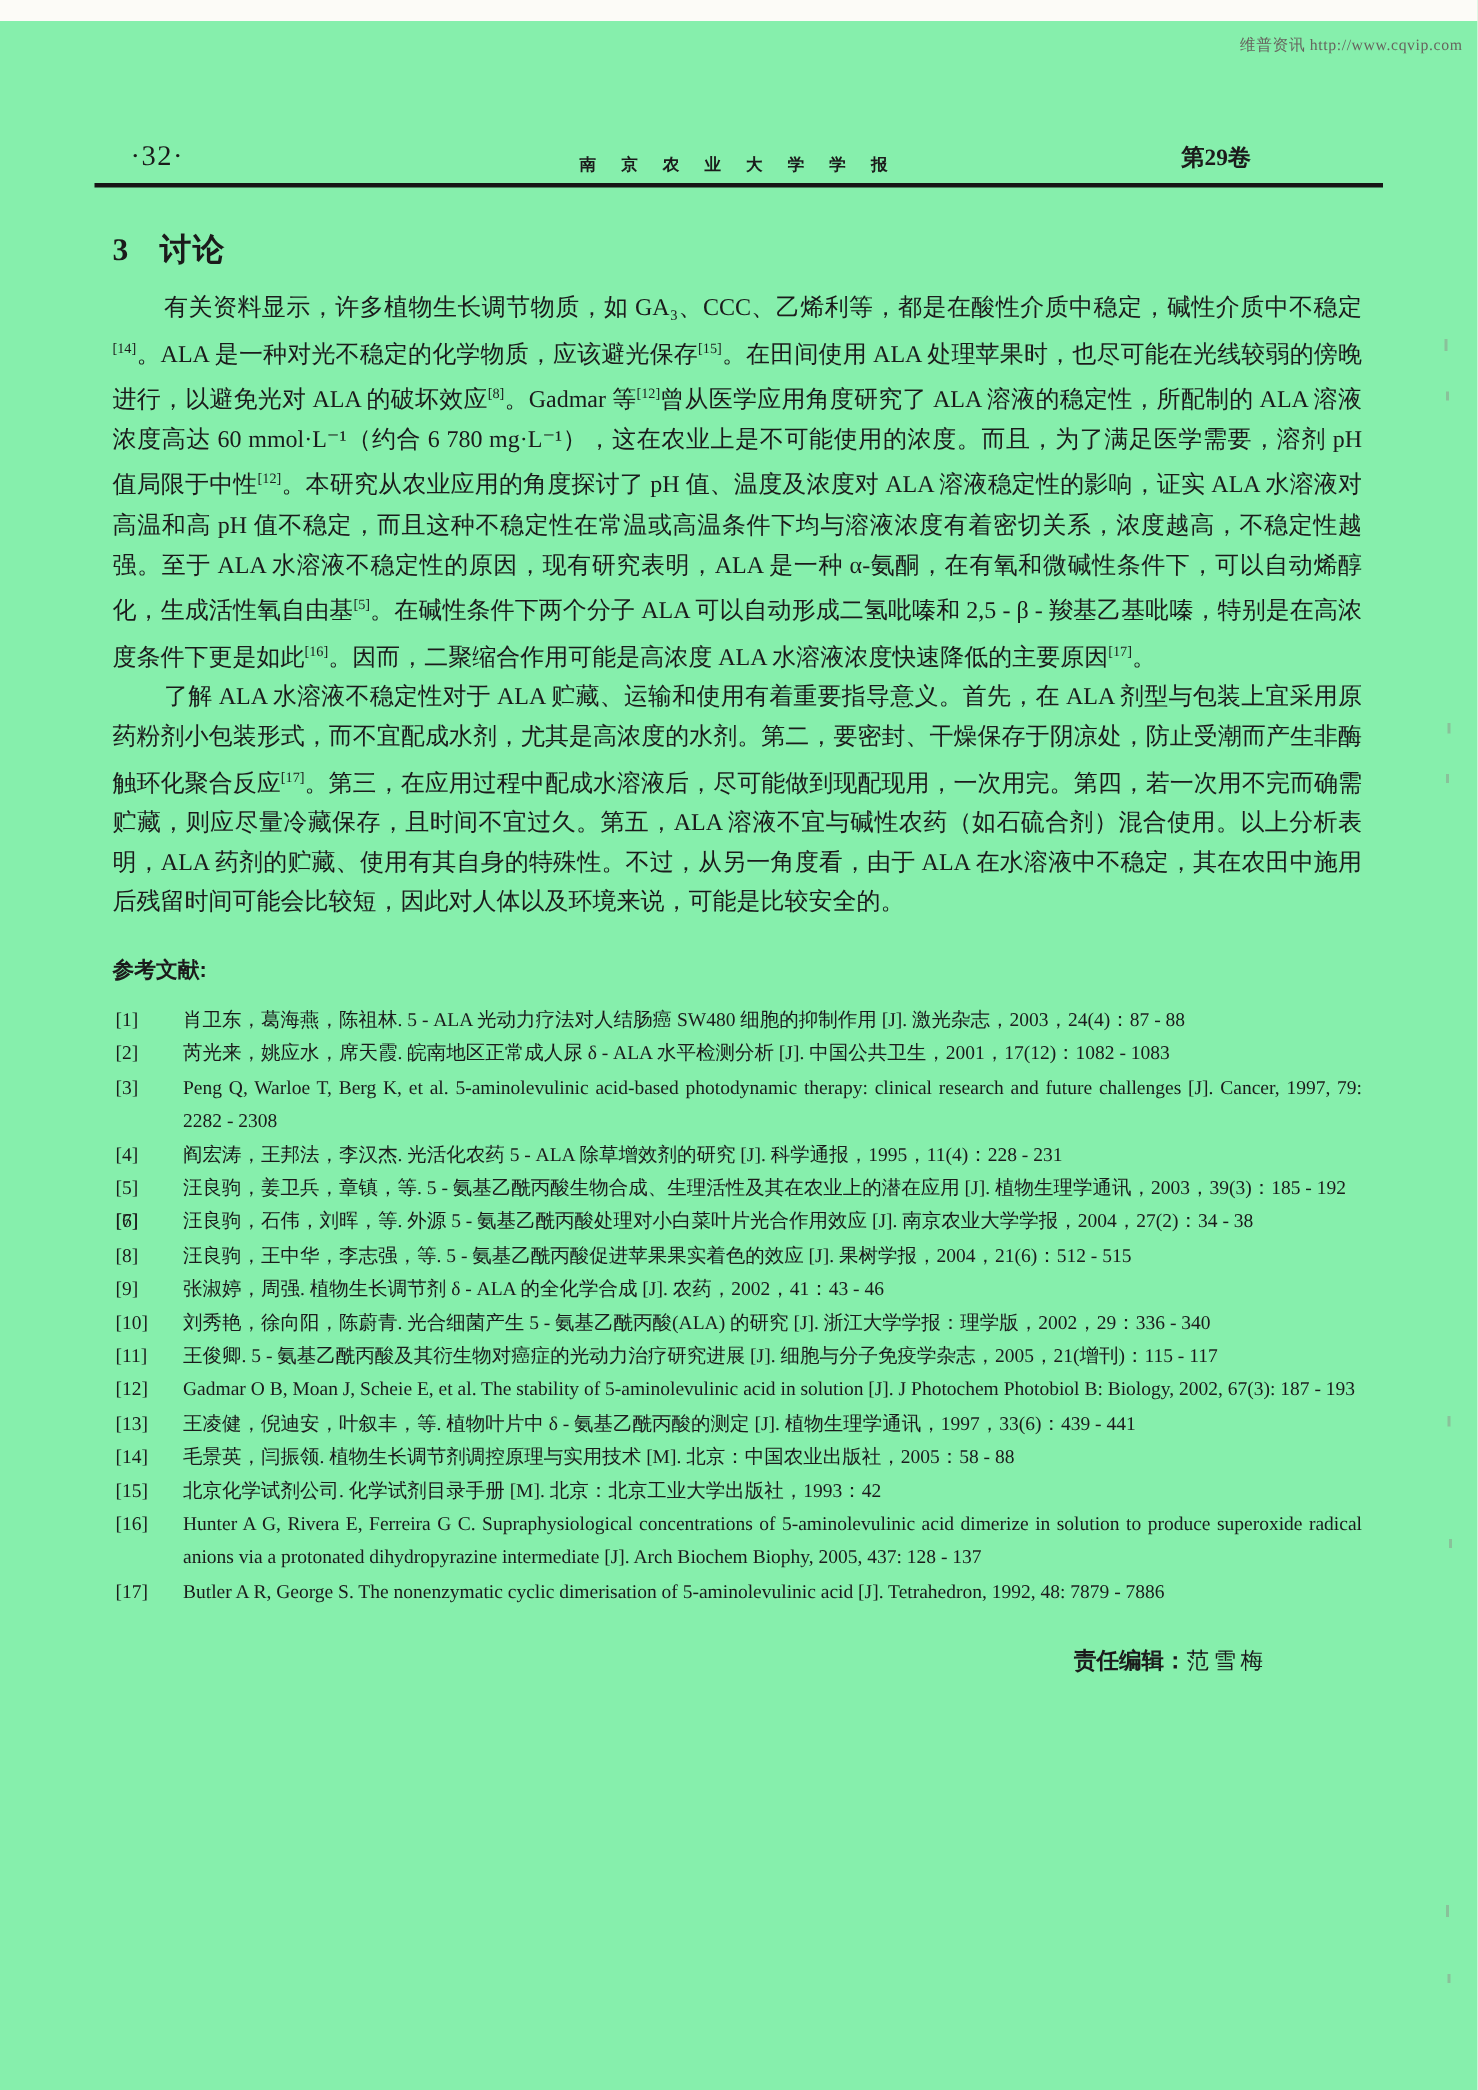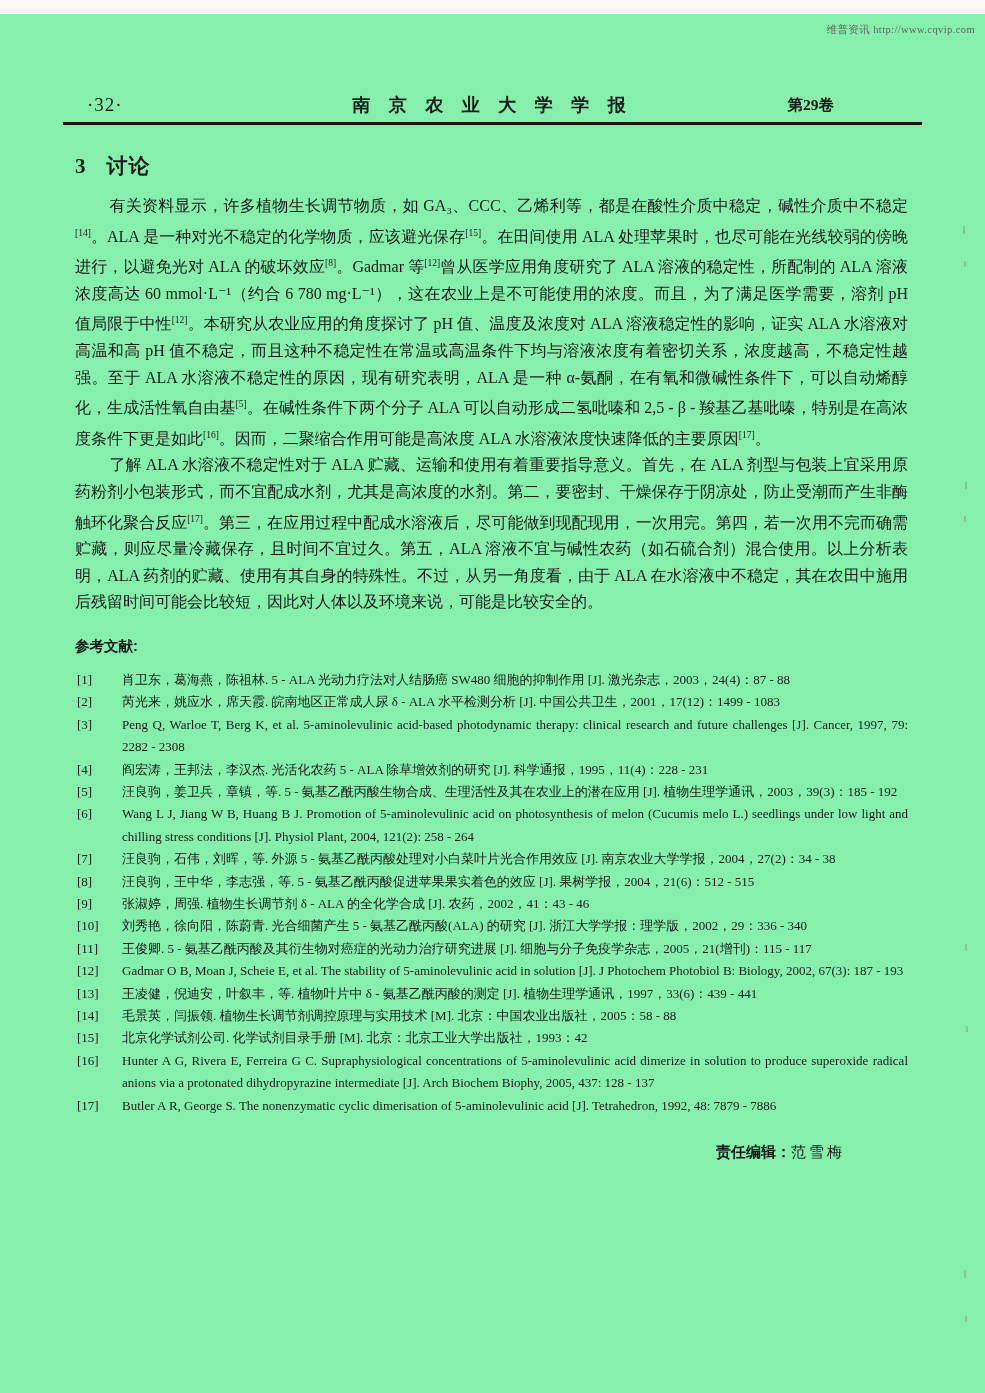--- a/index.html
+++ b/index.html
@@ -13,21 +13,21 @@
     position:absolute; top:9px; right:10px;
     font-size:10.5px; color:#67655f; letter-spacing:.4px;
   }
   .header {
     position:relative; margin:84px 63px 0 63px; height:24px;
     border-bottom:3px solid #161616;
   }
   .page-num { position:absolute; left:24px; bottom:6px; font-size:19px; letter-spacing:1px; }
   .journal-title {
     position:absolute; left:0; right:0; bottom:5px; text-align:center;
-    font-size:18px; font-weight:bold; letter-spacing:7px;
+    font-size:11px; font-weight:bold; letter-spacing:7px;
   }
   .volume { position:absolute; right:88px; bottom:6px; font-size:15.5px; font-weight:bold; }
   .section-heading { margin:27px 0 0 75px; font-size:21px; font-weight:600; letter-spacing:1px; }
   .section-heading .sec-no { margin-right:20px; }
   .content { margin:13px 77px 0 75px; text-align:justify; }
   .content p { margin:0; text-indent:2.15em; font-size:16px; line-height:26.6px; }
   .content sup, .cite-sup { font-size:9.5px; vertical-align:6px; }
   .refs-heading {
     margin:21px 0 0 75px; font-size:14.5px; font-weight:bold;
     font-family:"Liberation Sans","DejaVu Sans",sans-serif;
@@ -59,25 +59,25 @@
 
   <div class="content">
     <p>有关资料显示，许多植物生长调节物质，如 GA₃、CCC、乙烯利等，都是在酸性介质中稳定，碱性介质中不稳定<sup class="cite-sup">[14]</sup>。ALA 是一种对光不稳定的化学物质，应该避光保存<sup class="cite-sup">[15]</sup>。在田间使用 ALA 处理苹果时，也尽可能在光线较弱的傍晚进行，以避免光对 ALA 的破坏效应<sup class="cite-sup">[8]</sup>。Gadmar 等<sup class="cite-sup">[12]</sup>曾从医学应用角度研究了 ALA 溶液的稳定性，所配制的 ALA 溶液浓度高达 60 mmol·L⁻¹（约合 6 780 mg·L⁻¹），这在农业上是不可能使用的浓度。而且，为了满足医学需要，溶剂 pH 值局限于中性<sup class="cite-sup">[12]</sup>。本研究从农业应用的角度探讨了 pH 值、温度及浓度对 ALA 溶液稳定性的影响，证实 ALA 水溶液对高温和高 pH 值不稳定，而且这种不稳定性在常温或高温条件下均与溶液浓度有着密切关系，浓度越高，不稳定性越强。至于 ALA 水溶液不稳定性的原因，现有研究表明，ALA 是一种 α-氨酮，在有氧和微碱性条件下，可以自动烯醇化，生成活性氧自由基<sup class="cite-sup">[5]</sup>。在碱性条件下两个分子 ALA 可以自动形成二氢吡嗪和 2,5 - β - 羧基乙基吡嗪，特别是在高浓度条件下更是如此<sup class="cite-sup">[16]</sup>。因而，二聚缩合作用可能是高浓度 ALA 水溶液浓度快速降低的主要原因<sup class="cite-sup">[17]</sup>。</p>
     <p>了解 ALA 水溶液不稳定性对于 ALA 贮藏、运输和使用有着重要指导意义。首先，在 ALA 剂型与包装上宜采用原药粉剂小包装形式，而不宜配成水剂，尤其是高浓度的水剂。第二，要密封、干燥保存于阴凉处，防止受潮而产生非酶触环化聚合反应<sup class="cite-sup">[17]</sup>。第三，在应用过程中配成水溶液后，尽可能做到现配现用，一次用完。第四，若一次用不完而确需贮藏，则应尽量冷藏保存，且时间不宜过久。第五，ALA 溶液不宜与碱性农药（如石硫合剂）混合使用。以上分析表明，ALA 药剂的贮藏、使用有其自身的特殊性。不过，从另一角度看，由于 ALA 在水溶液中不稳定，其在农田中施用后残留时间可能会比较短，因此对人体以及环境来说，可能是比较安全的。</p>
   </div>
 
   <h3 class="refs-heading">参考文献:</h3>
 
   <ol class="refs">
       <li class="ref"><span class="ref-label">[1]</span><span class="ref-text">肖卫东，葛海燕，陈祖林. 5 - ALA 光动力疗法对人结肠癌 SW480 细胞的抑制作用 [J]. 激光杂志，2003，24(4)：87 - 88</span></li>
-      <li class="ref"><span class="ref-label">[2]</span><span class="ref-text">芮光来，姚应水，席天霞. 皖南地区正常成人尿 δ - ALA 水平检测分析 [J]. 中国公共卫生，2001，17(12)：1499 - 1083</span></li>
+      <li class="ref"><span class="ref-label">[2]</span><span class="ref-text">芮光来，姚应水，席天霞. 皖南地区正常成人尿 δ - ALA 水平检测分析 [J]. 中国公共卫生，2001，17(12)：1082 - 1083</span></li>
       <li class="ref"><span class="ref-label">[3]</span><span class="ref-text">Peng Q, Warloe T, Berg K, et al. 5-aminolevulinic acid-based photodynamic therapy: clinical research and future challenges [J]. Cancer, 1997, 79: 2282 - 2308</span></li>
       <li class="ref"><span class="ref-label">[4]</span><span class="ref-text">阎宏涛，王邦法，李汉杰. 光活化农药 5 - ALA 除草增效剂的研究 [J]. 科学通报，1995，11(4)：228 - 231</span></li>
       <li class="ref"><span class="ref-label">[5]</span><span class="ref-text">汪良驹，姜卫兵，章镇，等. 5 - 氨基乙酰丙酸生物合成、生理活性及其在农业上的潜在应用 [J]. 植物生理学通讯，2003，39(3)：185 - 192</span></li>
-      <li class="ref"><span class="ref-label">[6]</span><span class="ref-text">Wang L J, Jiang W B, Huang B J. Promotion of 5-aminolevulinic acid on photosynthesis of melon (Cucumis melo L.) seedlings under low light and chilling stress conditions [J]. Physiol Plant, 2004, 121(2): 258 - 264</span></li>
+      <li class="ref"><span class="ref-label">[6]</span></li>
       <li class="ref"><span class="ref-label">[7]</span><span class="ref-text">汪良驹，石伟，刘晖，等. 外源 5 - 氨基乙酰丙酸处理对小白菜叶片光合作用效应 [J]. 南京农业大学学报，2004，27(2)：34 - 38</span></li>
       <li class="ref"><span class="ref-label">[8]</span><span class="ref-text">汪良驹，王中华，李志强，等. 5 - 氨基乙酰丙酸促进苹果果实着色的效应 [J]. 果树学报，2004，21(6)：512 - 515</span></li>
       <li class="ref"><span class="ref-label">[9]</span><span class="ref-text">张淑婷，周强. 植物生长调节剂 δ - ALA 的全化学合成 [J]. 农药，2002，41：43 - 46</span></li>
       <li class="ref"><span class="ref-label">[10]</span><span class="ref-text">刘秀艳，徐向阳，陈蔚青. 光合细菌产生 5 - 氨基乙酰丙酸(ALA) 的研究 [J]. 浙江大学学报：理学版，2002，29：336 - 340</span></li>
       <li class="ref"><span class="ref-label">[11]</span><span class="ref-text">王俊卿. 5 - 氨基乙酰丙酸及其衍生物对癌症的光动力治疗研究进展 [J]. 细胞与分子免疫学杂志，2005，21(增刊)：115 - 117</span></li>
       <li class="ref"><span class="ref-label">[12]</span><span class="ref-text">Gadmar O B, Moan J, Scheie E, et al. The stability of 5-aminolevulinic acid in solution [J]. J Photochem Photobiol B: Biology, 2002, 67(3): 187 - 193</span></li>
       <li class="ref"><span class="ref-label">[13]</span><span class="ref-text">王凌健，倪迪安，叶叙丰，等. 植物叶片中 δ - 氨基乙酰丙酸的测定 [J]. 植物生理学通讯，1997，33(6)：439 - 441</span></li>
       <li class="ref"><span class="ref-label">[14]</span><span class="ref-text">毛景英，闫振领. 植物生长调节剂调控原理与实用技术 [M]. 北京：中国农业出版社，2005：58 - 88</span></li>
       <li class="ref"><span class="ref-label">[15]</span><span class="ref-text">北京化学试剂公司. 化学试剂目录手册 [M]. 北京：北京工业大学出版社，1993：42</span></li>
       <li class="ref"><span class="ref-label">[16]</span><span class="ref-text">Hunter A G, Rivera E, Ferreira G C. Supraphysiological concentrations of 5-aminolevulinic acid dimerize in solution to produce superoxide radical anions via a protonated dihydropyrazine intermediate [J]. Arch Biochem Biophy, 2005, 437: 128 - 137</span></li>

